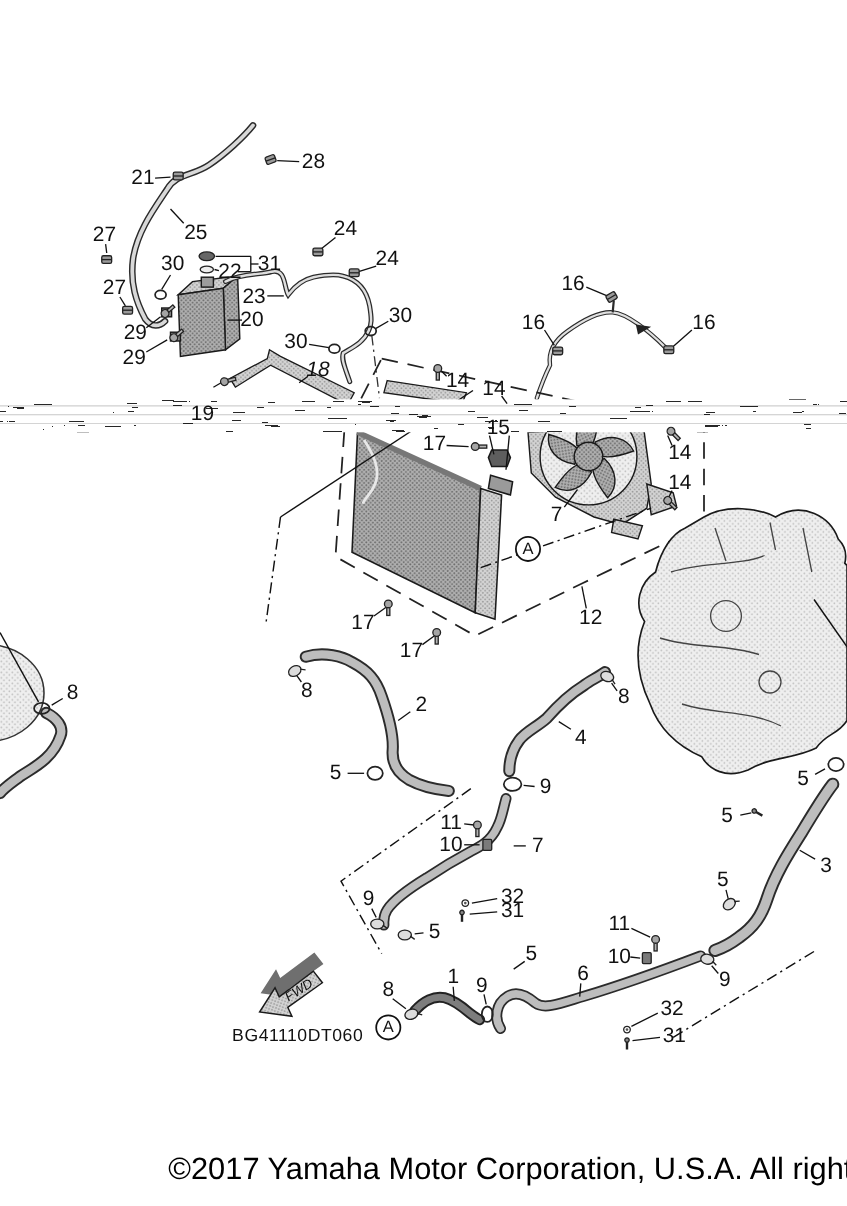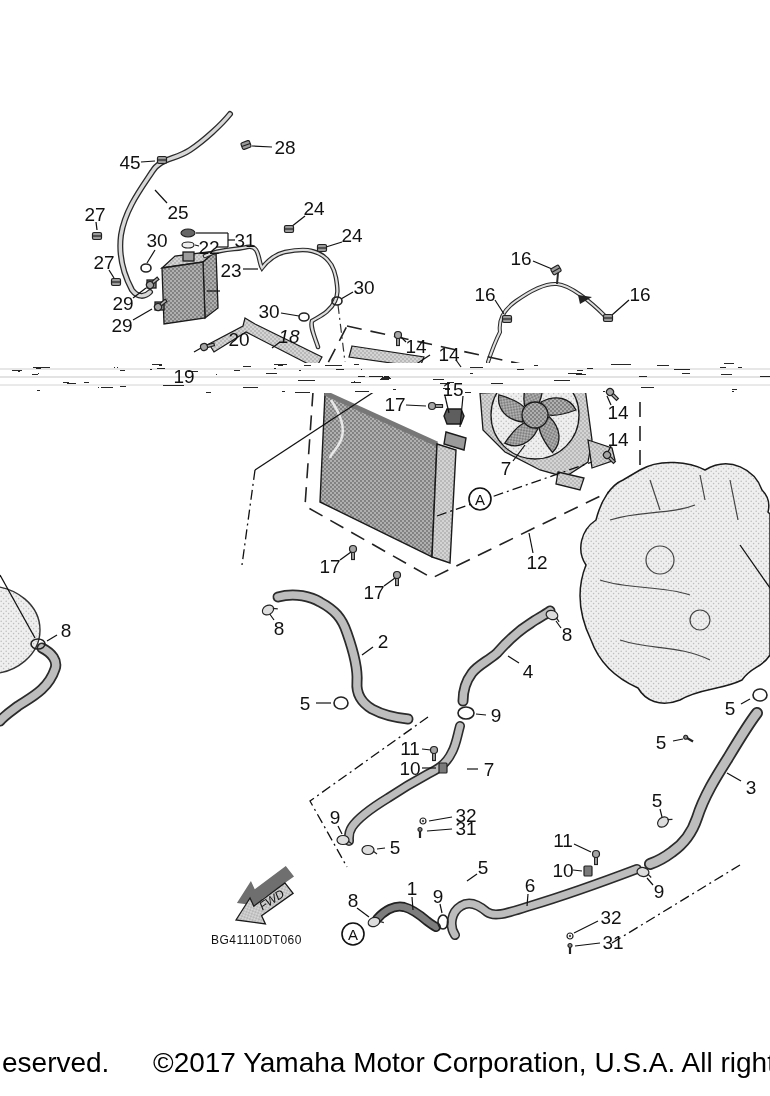--- a/index.html
+++ b/index.html
@@ -6,21 +6,21 @@
   #stage{position:relative;width:770px;height:1096px;background:#fff;overflow:hidden;
          font-family:"Liberation Sans", sans-serif;}
   #art,#overlay{position:absolute;left:0;top:0;}
   #overlay{pointer-events:none;}
   .callout{position:absolute;transform:translate(-50%,-50%);font-size:19px;color:#111;
            line-height:1;white-space:nowrap;cursor:pointer;}
   .viewlabel{position:absolute;transform:translate(-50%,-50%);font-size:15px;color:#111;line-height:1;}
   #footer-left,#footer-main{position:absolute;top:1047px;font-size:28px;color:#000;white-space:nowrap;}
   #footer-left{left:2px;}
   #footer-main{left:153px;}
-  #code-label{position:absolute;left:211px;top:933px;font-size:12px;color:#111;letter-spacing:0.5px;}
+  #code-label{position:absolute;left:211px;top:933px;font-size:16px;color:#111;letter-spacing:0.5px;}
 </style>
 </head>
 <body>
 
 <div id="stage">
 
 <svg id="art" width="770" height="1096" viewBox="0 0 770 1096">
   <defs>
     <pattern id="dotsDark" width="4" height="4" patternUnits="userSpaceOnUse">
       <rect width="4" height="4" fill="#b0b0b0"></rect>
@@ -409,31 +409,31 @@
       <g transform="translate(443,768) rotate(0)">
         <rect x="-4" y="-5" width="8" height="10" rx="1" fill="#7a7a7a" stroke="#222" stroke-width="1.2"></rect>
       </g>
       <g transform="translate(588,871) rotate(0)">
         <rect x="-4" y="-5" width="8" height="10" rx="1" fill="#7a7a7a" stroke="#222" stroke-width="1.2"></rect>
       </g>
     </svg>
 
 <div id="labels">
       <div class="callout" style="left: 285px; top: 147px;">28</div>
-      <div class="callout" style="left: 130px; top: 162px;">45</div>
+      <div class="callout" style="left: 130px; top: 162px;">21</div>
       <div class="callout" style="left: 178px; top: 212px;">25</div>
       <div class="callout" style="left: 95px; top: 214px;">27</div>
       <div class="callout" style="left: 104px; top: 262px;">27</div>
       <div class="callout" style="left: 157px; top: 240px;">30</div>
       <div class="callout" style="left: 209px; top: 247px;">22</div>
       <div class="callout" style="left: 245px; top: 240px;">31</div>
       <div class="callout" style="left: 314px; top: 208px;">24</div>
       <div class="callout" style="left: 352px; top: 235px;">24</div>
       <div class="callout" style="left: 231px; top: 270px;">23</div>
-      <div class="callout" style="left: 239px; top: 291px; margin-top: 48px;">20</div>
+      <div class="callout" style="left: 229px; top: 291px;">20</div>
       <div class="callout" style="left: 123px; top: 303px;">29</div>
       <div class="callout" style="left: 122px; top: 325px;">29</div>
       <div class="callout" style="left: 269px; top: 311px;">30</div>
       <div class="callout" style="left: 364px; top: 287px;">30</div>
       <div class="callout" style="left: 289px; top: 336px; font-style: italic;">18</div>
       <div class="callout" style="left: 184px; top: 376px;">19</div>
       <div class="callout" style="left: 521px; top: 258px;">16</div>
       <div class="callout" style="left: 485px; top: 294px;">16</div>
       <div class="callout" style="left: 640px; top: 294px;">16</div>
       <div class="callout" style="left: 416px; top: 346px;">14</div>
@@ -473,16 +473,15 @@
       <div class="callout" style="left: 412px; top: 888px;">1</div>
       <div class="callout" style="left: 353px; top: 900px;">8</div>
       <div class="callout" style="left: 438px; top: 896px;">9</div>
       <div class="callout" style="left: 483px; top: 867px;">5</div>
       <div class="viewlabel" style="left: 480px; top: 499px;">A</div>
       <div class="viewlabel" style="left: 353px; top: 934px;">A</div>
     </div>
 
 <div id="code-label">BG41110DT060</div>
 
-<div id="footer-left">eserved.</div>
 <div id="footer-main">©2017 Yamaha Motor Corporation, U.S.A. All rights reserved.</div>
 
 </div>
 
 </body></html>

